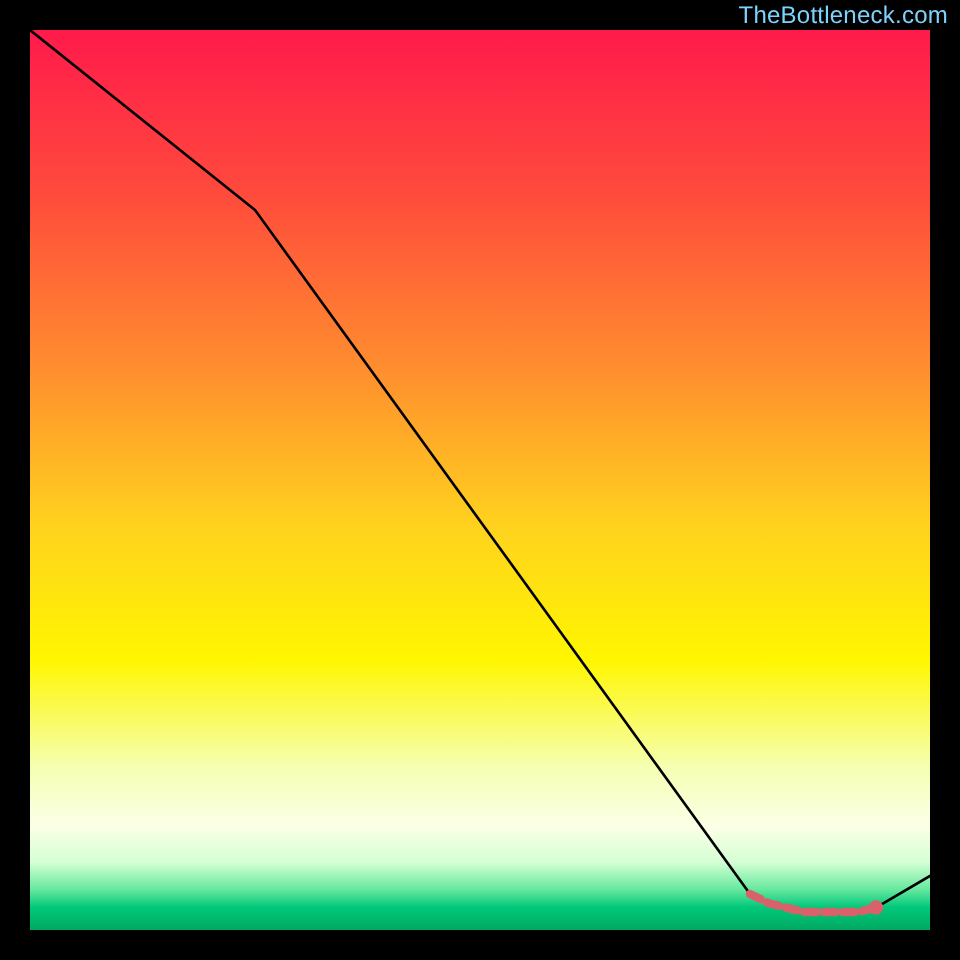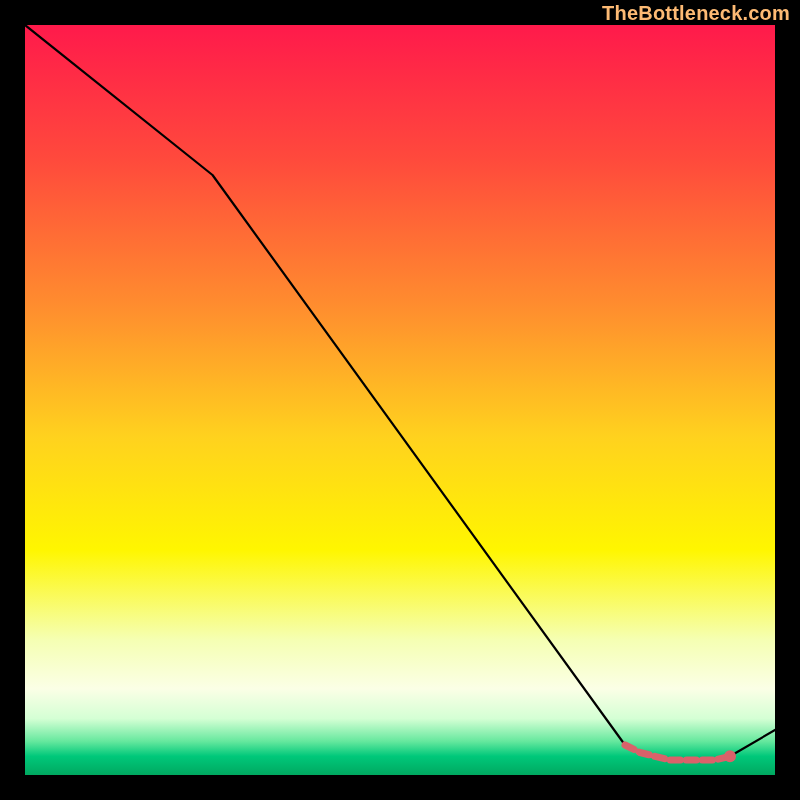--- a/index.html
+++ b/index.html
@@ -14,23 +14,23 @@
   .stage {
     position: relative;
     width: 800px;
     height: 800px;
     background: #000;
   }
   .watermark {
     position: absolute;
     top: 2px;
     right: 10px;
-    color: #fdba74;
+    color: #7dd3fc;
     font-size: 20px;
-    font-weight: 700;
+    font-weight: 400;
     letter-spacing: 0.2px;
     user-select: none;
   }
   .plot-area {
     position: absolute;
     left: 25px;
     top: 25px;
     width: 750px;
     height: 750px;
   }

